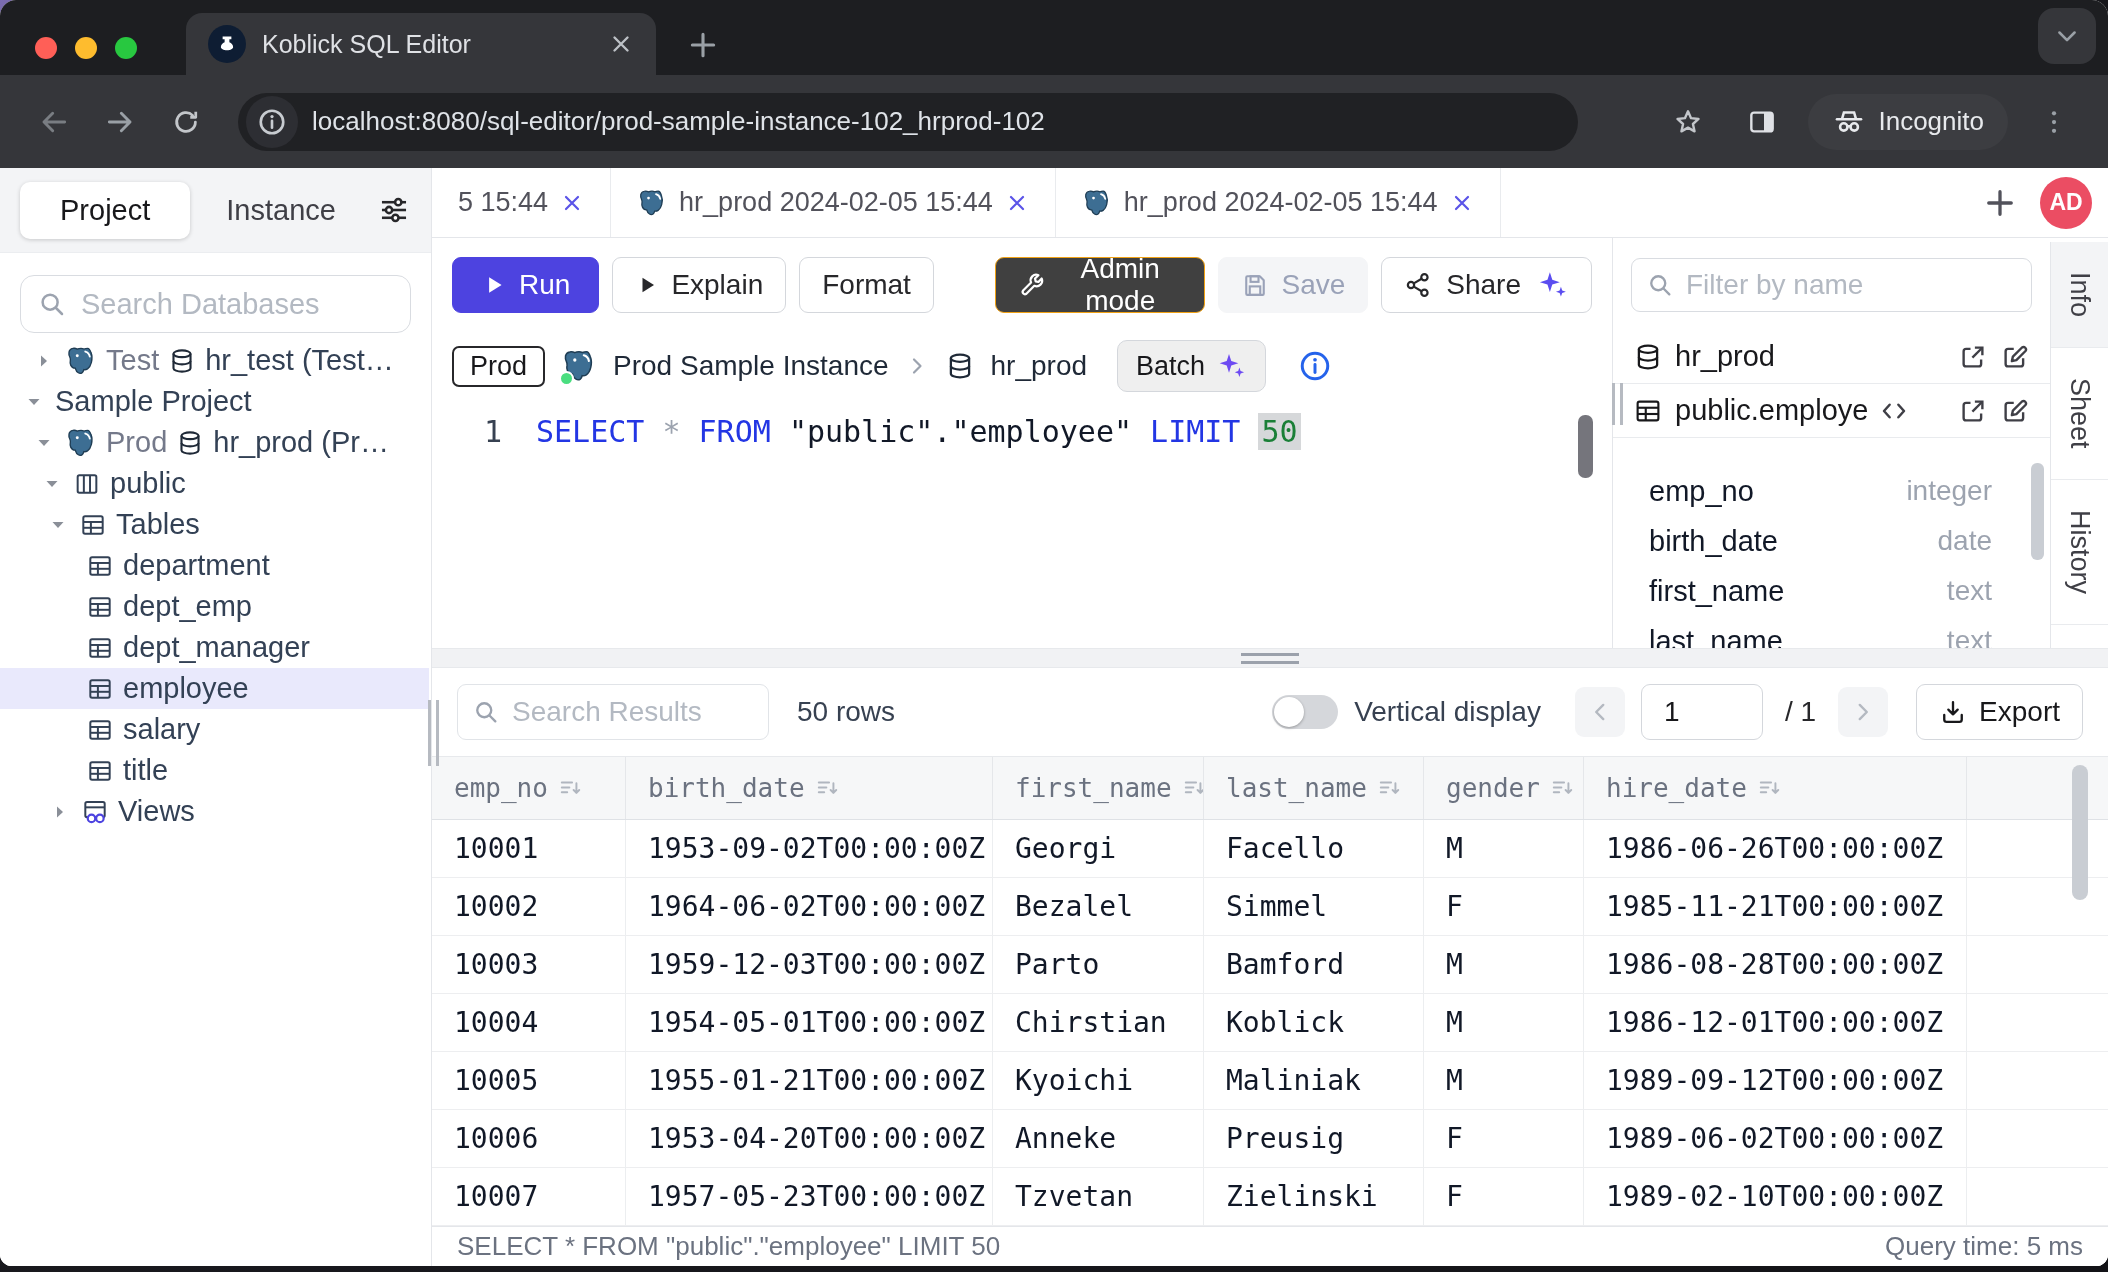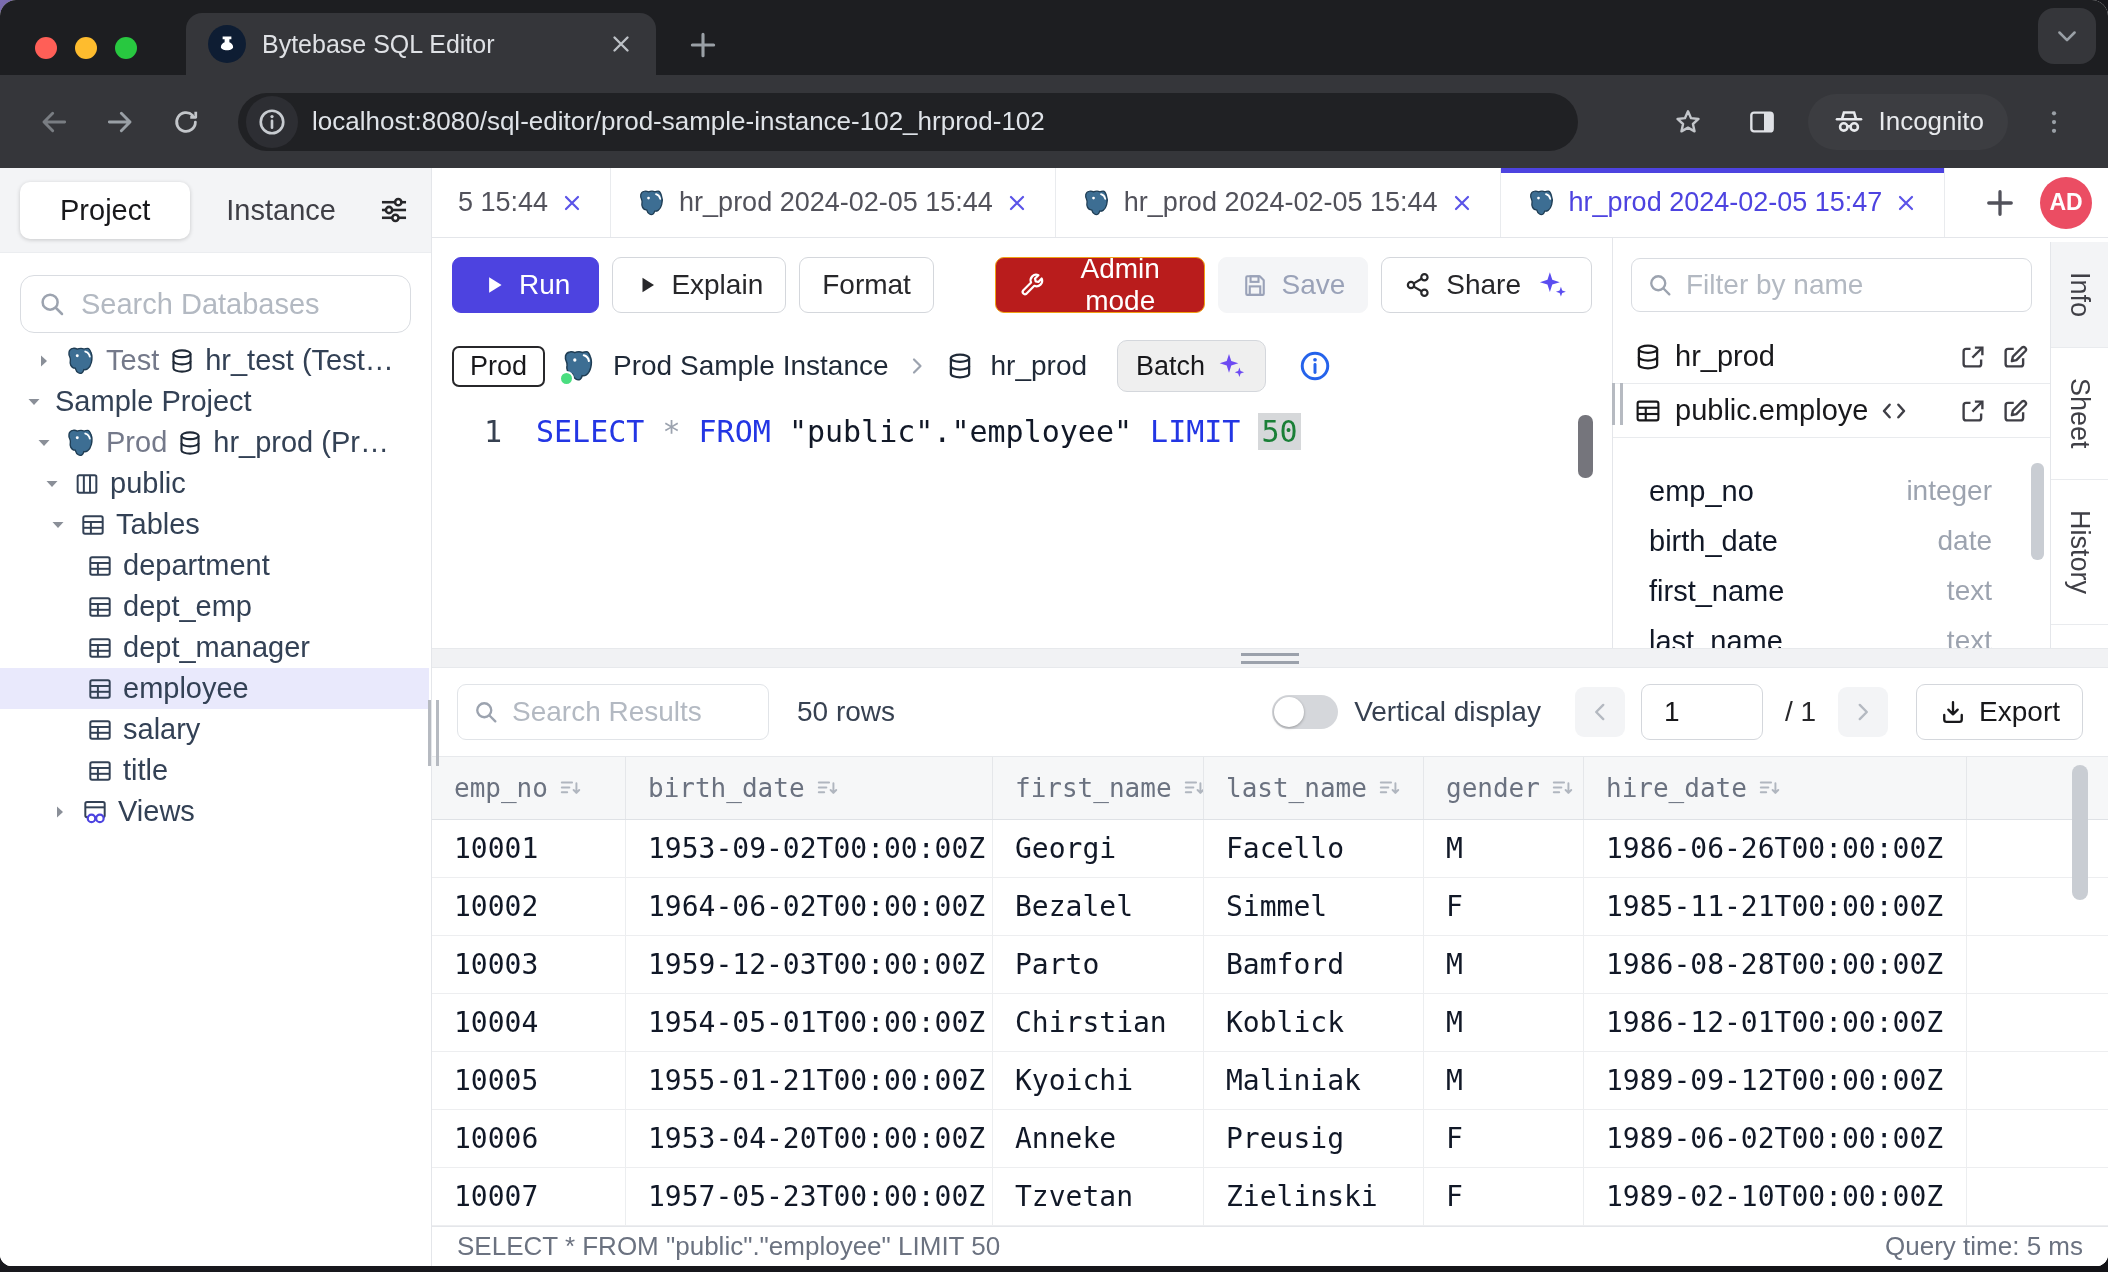--- a/index.html
+++ b/index.html
@@ -58,21 +58,21 @@
   .sheetbar-right { margin-left:auto; display:flex; align-items:center; gap:22px; padding-right:16px; }
   .plus-btn { color:#52525b; }
   .avatar { width:52px; height:52px; border-radius:50%; background:#eb4d63; color:#fff; font-size:23px; font-weight:bold; display:flex; align-items:center; justify-content:center; }
 
   
   .upper { position:absolute; top:70px; left:0; right:0; height:410px; display:flex; }
   .ed-col { width:1180px; display:flex; flex-direction:column; position:relative; }
   .ed-toolbar { height:94px; display:flex; align-items:center; gap:13px; padding:0 20px; }
   .btn { height:56px; border-radius:9px; display:flex; align-items:center; gap:12px; padding:0 22px; font-size:28px; border:1px solid #d4d7dc; background:#fff; color:#27272a; }
   .btn.run { background:#4d43e0; border-color:#4d43e0; color:#fff; padding:0 28px; }
-  .btn.admin { background:#b91c1c; border-color:#f0a114; color:#fff; margin-left:48px; }
+  .btn.admin { background:#404040; border-color:#f0a114; color:#fff; margin-left:48px; }
   .btn.save { background:#f4f5f7; border-color:#f4f5f7; color:#9aa2b8; }
   .btn.share { gap:14px; }
   .crumb { height:68px; display:flex; align-items:center; gap:16px; padding:0 20px; }
   .env-badge { border:2.5px solid #27272a; border-radius:7px; padding:3px 16px; font-size:27px; color:#18181b; }
   .crumb .name { font-size:28px; color:#1f2937; }
   .pg-wrap { position:relative; width:36px; height:36px; }
   .pg-dot { position:absolute; left:-2px; bottom:-2px; width:15px; height:15px; border-radius:50%; background:#4ade80; border:2px solid #fff; }
   .batch-btn { height:52px; border:1px solid #d4d7dc; border-radius:10px; display:flex; align-items:center; gap:10px; padding:0 18px; font-size:27px; color:#18181b; margin-left:14px; }
   .editor { flex:1; position:relative; font-family:"DejaVu Sans Mono", monospace; font-size:30px; }
   .gutter { position:absolute; left:0; top:14px; width:70px; text-align:right; color:#374151; }
@@ -289,21 +289,21 @@
   <div class="tabstrip">
     <div class="traffic" style="left:35px;background:#ff5f57"></div>
     <div class="traffic" style="left:75px;background:#febc2e"></div>
     <div class="traffic" style="left:115px;background:#28c840"></div>
     <div class="browser-tab">
       <span class="favicon-bg">
           <svg class="ic" width="30" height="30">
             <use href="#i-bb"></use>
           </svg>
         </span>
-      <span class="title">Bytebase SQL Editor</span>
+      <span class="title">Koblick SQL Editor</span>
       <svg class="ic tab-x" width="26" height="26">
           <use href="#i-close"></use>
         </svg>
     </div>
     <svg class="ic newtab-btn" width="34" height="34">
         <use href="#i-plus"></use>
       </svg>
     <div class="tabsearch">
         <svg class="ic" width="28" height="28">
           <use href="#i-chev-d"></use>
@@ -500,29 +500,20 @@
           </div>
           <div class="sheet-tab">
             <svg class="ic" width="30" height="30">
               <use href="#i-pg"></use>
             </svg>
             <span class="lbl">hr_prod 2024-02-05 15:44</span>
             <svg class="ic x" width="24" height="24" style="color: rgb(91, 84, 232);">
               <use href="#i-close"></use>
             </svg>
           </div>
-          <div class="sheet-tab active">
-            <svg class="ic" width="30" height="30">
-              <use href="#i-pg"></use>
-            </svg>
-            <span class="lbl">hr_prod 2024-02-05 15:47</span>
-            <svg class="ic x" width="24" height="24" style="color: rgb(91, 84, 232);">
-              <use href="#i-close"></use>
-            </svg>
-          </div>
           <div class="sheetbar-right">
           <svg class="ic plus-btn" width="36" height="36">
               <use href="#i-plus"></use>
             </svg>
           <div class="avatar">AD</div>
         </div>
       </div>
 
       <div class="upper">
         <div class="ed-col">

